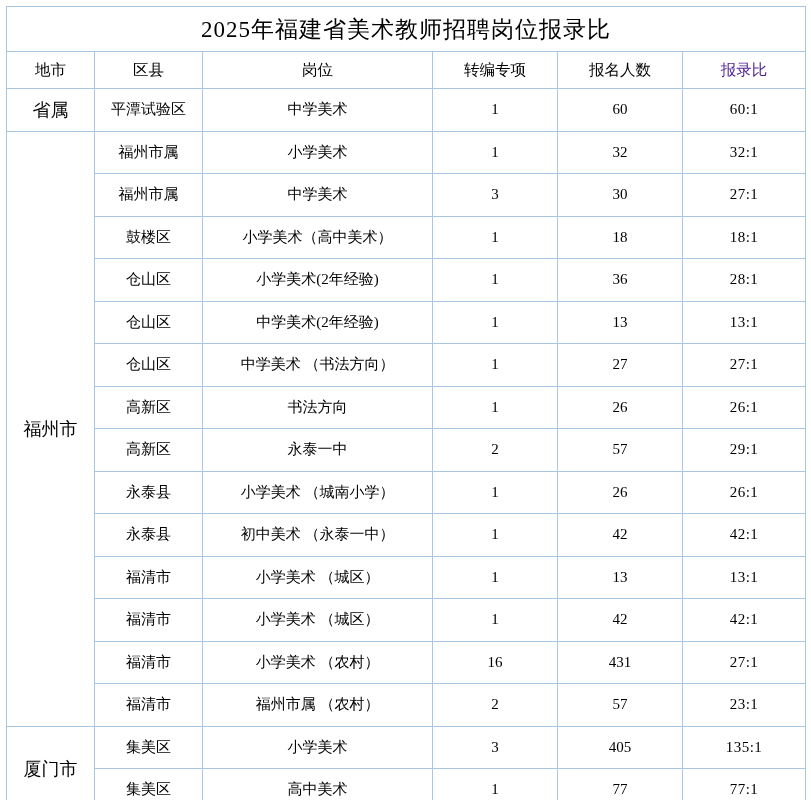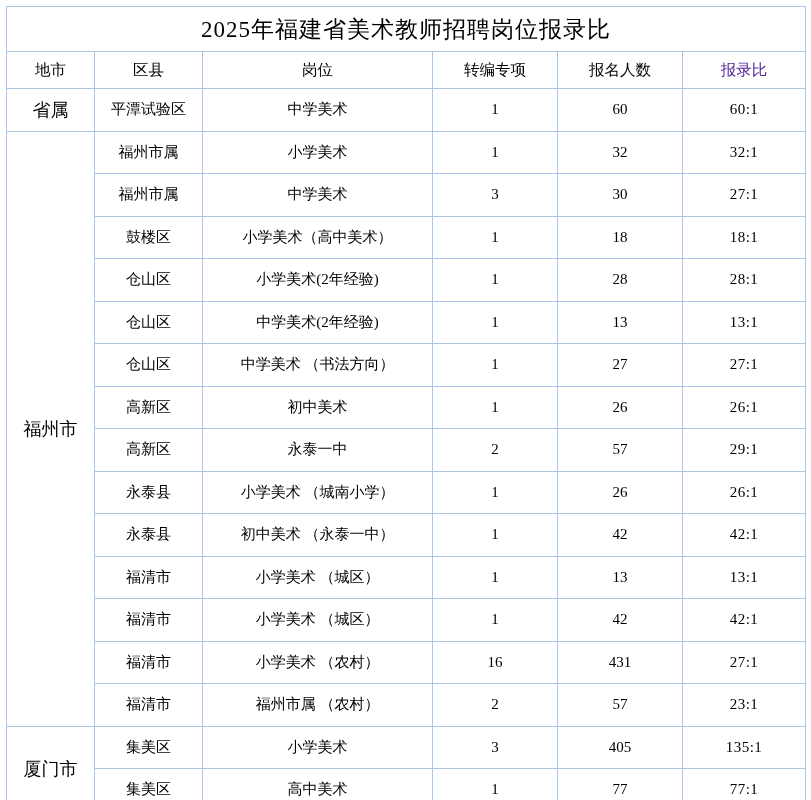--- a/index.html
+++ b/index.html
@@ -132,40 +132,40 @@
         <td>鼓楼区</td>
         <td class="post">小学美术（高中美术）</td>
         <td>1</td>
         <td>18</td>
         <td class="ratio">18:1</td>
       </tr>
       <tr class="body-row">
         <td>仓山区</td>
         <td class="post">小学美术(2年经验)</td>
         <td>1</td>
-        <td>28</td>
+        <td>36</td>
         <td class="ratio">28:1</td>
       </tr>
       <tr class="body-row">
         <td>仓山区</td>
         <td class="post">中学美术(2年经验)</td>
         <td>1</td>
         <td>13</td>
         <td class="ratio">13:1</td>
       </tr>
       <tr class="body-row">
         <td>仓山区</td>
         <td class="post">中学美术 （书法方向）</td>
         <td>1</td>
         <td>27</td>
         <td class="ratio">27:1</td>
       </tr>
       <tr class="body-row">
         <td>高新区</td>
-        <td class="post">初中美术</td>
+        <td class="post">书法方向</td>
         <td>1</td>
         <td>26</td>
         <td class="ratio">26:1</td>
       </tr>
       <tr class="body-row">
         <td>高新区</td>
         <td class="post">永泰一中</td>
         <td>2</td>
         <td>57</td>
         <td class="ratio">29:1</td>

